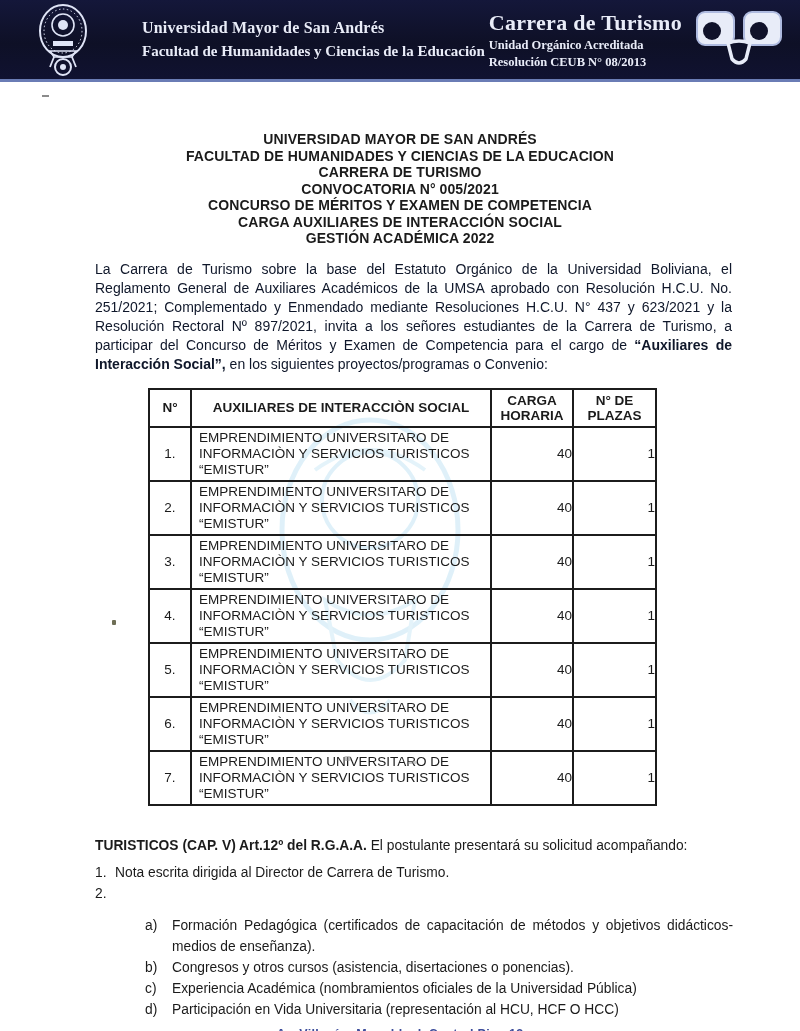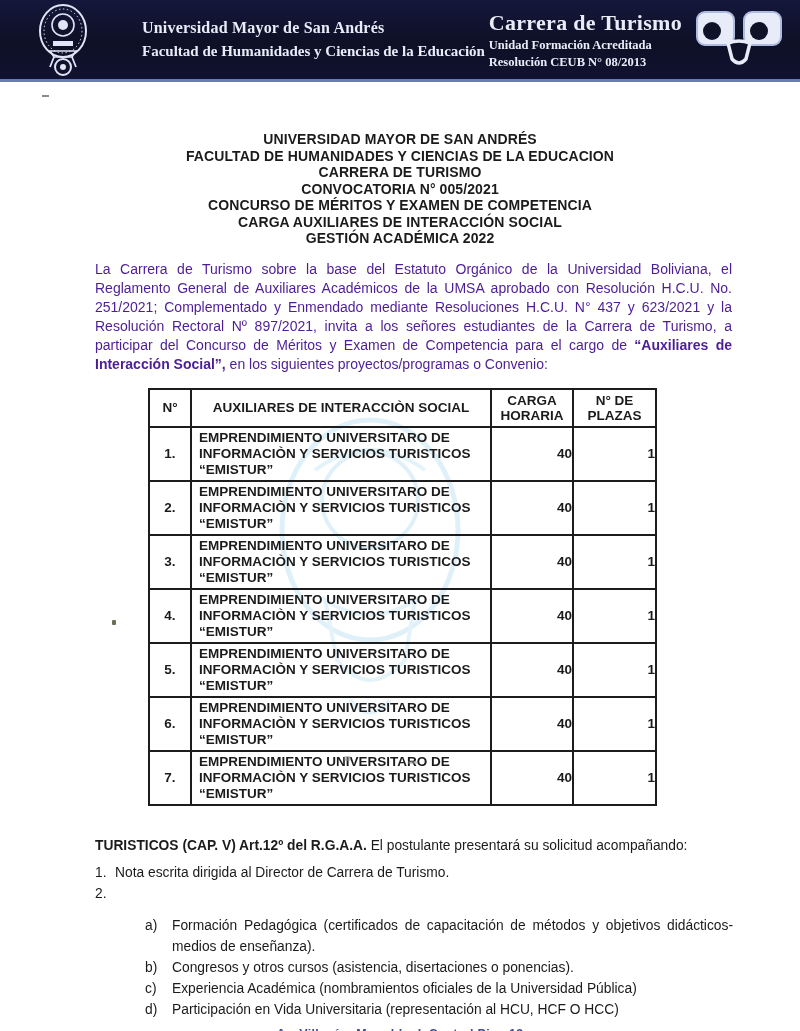--- a/index.html
+++ b/index.html
@@ -43,34 +43,34 @@
   .artifact-smudge-2 { left: 408px; top: 761px; width: 9px; height: 3px; background: #9a9a9a; opacity:.5; border-radius: 2px; }
 
   .content { position: relative; z-index: 1; }
 
   
   .title-block { margin-top: 49px; text-align: center; }
   .title-line { font-size: 14px; font-weight: bold; line-height: 16.5px; letter-spacing: .1px; }
 
   
   .intro { margin: 13px 0 0 95px; width: 637px; font-size: 14px; line-height: 19px;
-    text-align: justify; color: #4c1d95; }
+    text-align: justify; color: #0f172a; }
   .intro .bold { font-weight: bold; }
 
   
   .positions-table { border-collapse: collapse; margin: 14px 0 0 148px; width: 507px;
     table-layout: fixed; background: transparent; }
   .positions-table col.c-num { width: 42px; }
   .positions-table col.c-name { width: 300px; }
   .positions-table col.c-carga { width: 82px; }
   .positions-table col.c-plazas { width: 83px; }
   .positions-table th, .positions-table td { border: 2px solid #1c1c1c; }
   .positions-table th { font-size: 13.5px; font-weight: bold; line-height: 15px;
     text-align: center; padding: 3px 2px; height: 34px; }
-  .positions-table td { font-weight: 700; font-size: 13.5px; height: 48px; }
+  .positions-table td { font-weight: 400; font-size: 13.5px; height: 48px; }
   .positions-table td.num { text-align: center; }
   .positions-table td.desc { text-align: left; padding: 2px 4px 2px 7px; line-height: 16px; }
   .positions-table td.mid { text-align: right; }
 
   
   .solicitud { margin: 30px 0 0 95px; width: 640px; font-size: 13.8px; line-height: 19px; }
   .solicitud .bold { font-weight: bold; }
 
   .numbered-list { margin: 7px 0 0 95px; }
   .numbered-item { display: flex; font-size: 13.8px; line-height: 21px; }
@@ -100,21 +100,21 @@
     <path d="M28 54 L24 64 M46 54 L50 64" stroke="#dfe4f6" stroke-width="1.8" fill="none"></path>
     <circle cx="37" cy="64" r="8" fill="none" stroke="#dfe4f6" stroke-width="2"></circle>
     <circle cx="37" cy="64" r="3" fill="#dfe4f6"></circle>
   </svg>
   <div class="banner-left-text">
     <div class="u-line1">Universidad Mayor de San Andrés</div>
     <div class="u-line2">Facultad de Humanidades y Ciencias de la Educación</div>
   </div>
   <div class="banner-right-text">
     <div class="p-title">Carrera de Turismo</div>
-    <div class="p-sub">Unidad Formación Acreditada</div>
+    <div class="p-sub">Unidad Orgánico Acreditada</div>
     <div class="p-sub">Resolución CEUB N° 08/2013</div>
   </div>
   <svg class="banner-right-logo" viewBox="0 0 94 64">
     <rect x="5" y="5" width="37" height="33" rx="8" fill="#e8ecf8" stroke="#aebadf" stroke-width="2"></rect>
     <rect x="52" y="5" width="37" height="33" rx="8" fill="#e8ecf8" stroke="#aebadf" stroke-width="2"></rect>
     <circle cx="20" cy="24" r="9" fill="#10122a"></circle>
     <circle cx="67" cy="24" r="9" fill="#10122a"></circle>
     <path d="M36 36 Q47 32 58 36 L54 52 Q47 60 40 52 Z" fill="#10122a" stroke="#e8ecf8" stroke-width="3.5"></path>
   </svg>
 </div>

